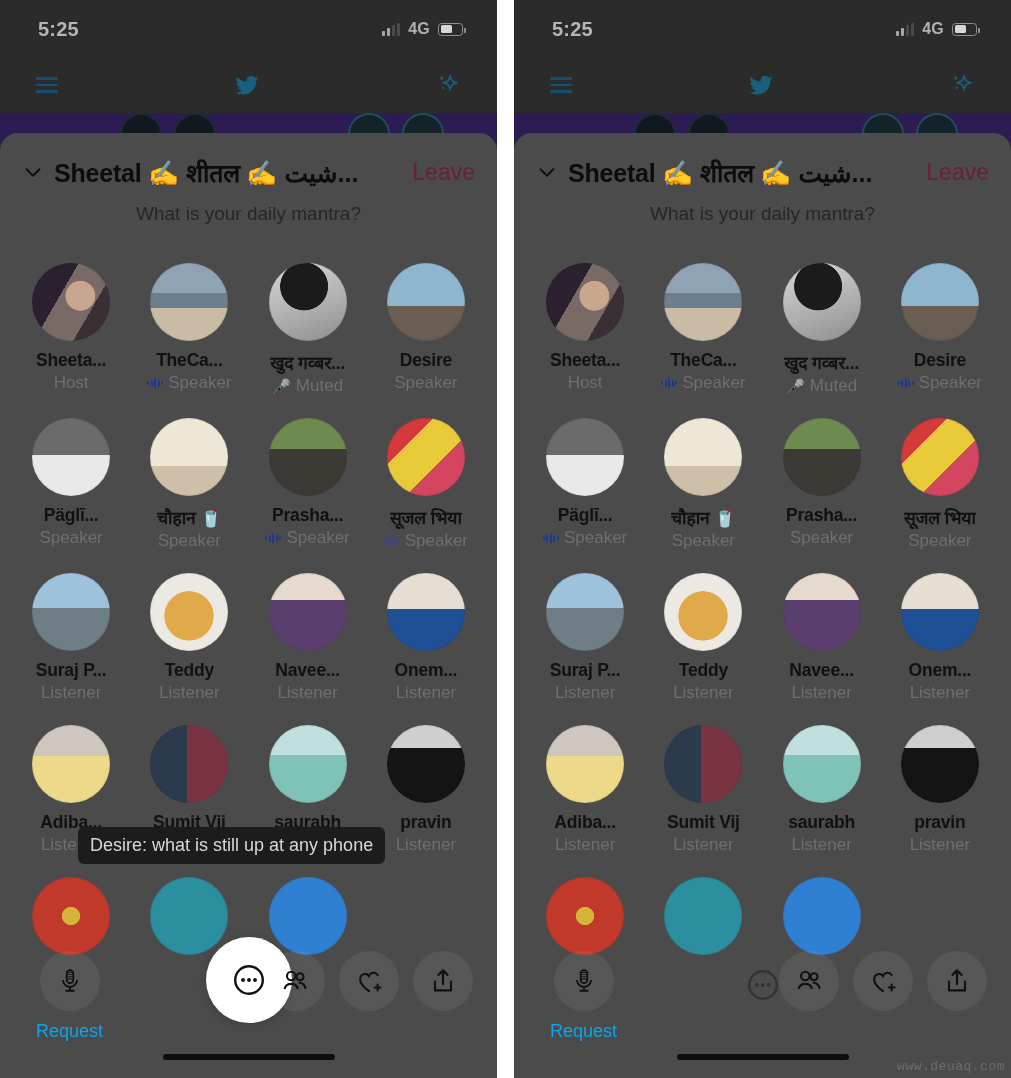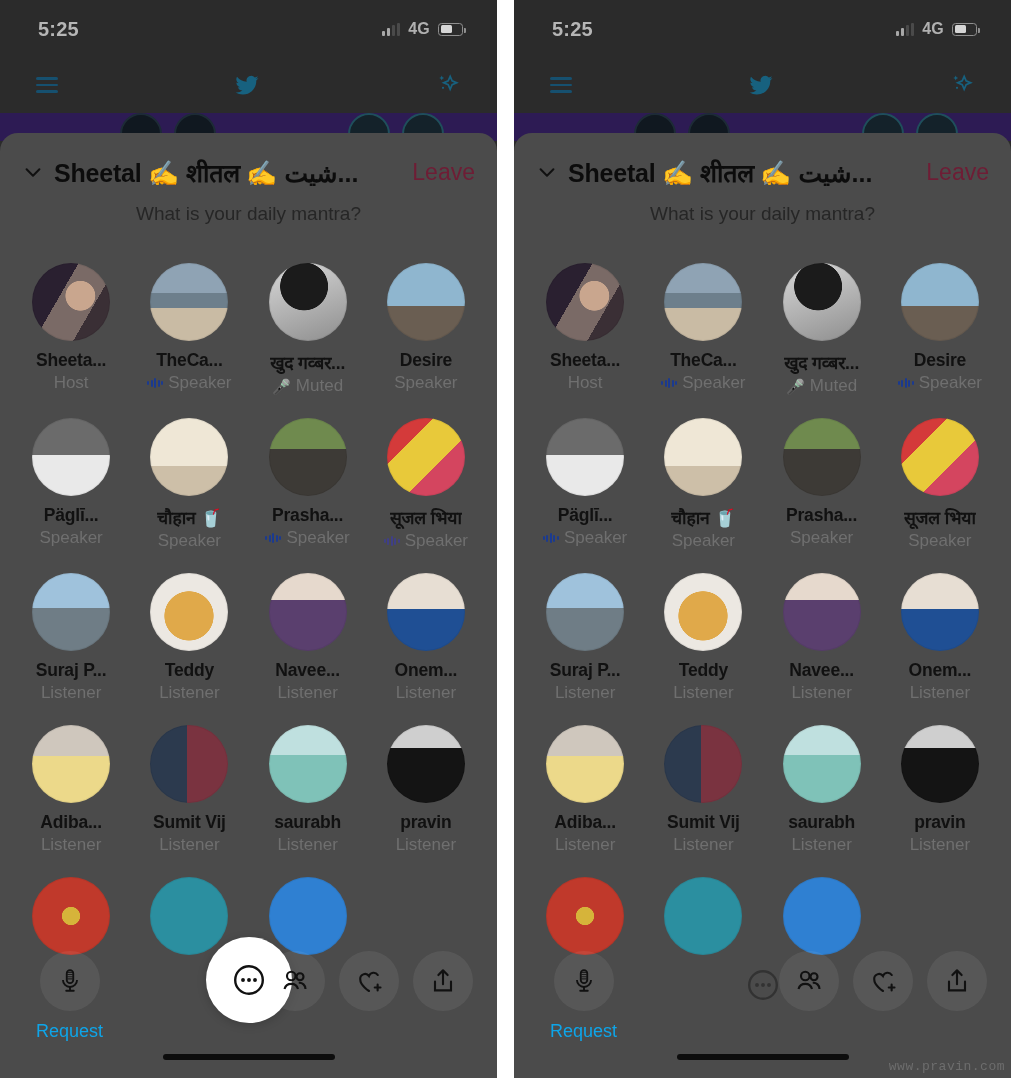--- a/index.html
+++ b/index.html
@@ -389,20 +389,21 @@
           </div>
           <div class="pcell">
             <div class="pav" style="background: linear-gradient(90deg, rgb(43, 143, 160) 0px, rgb(43, 143, 160) 100%), radial-gradient(circle at 34% 42%, rgb(228, 203, 180) 0px, rgb(228, 203, 180) 15%, transparent 16%), radial-gradient(circle at 66% 42%, rgb(31, 39, 51) 0px, rgb(31, 39, 51) 20%, transparent 21%);"></div>
           </div>
           <div class="pcell">
             <div class="pav" style="background: linear-gradient(rgb(47, 128, 210) 0px, rgb(47, 128, 210) 100%), radial-gradient(circle at 52% 44%, rgb(232, 196, 164) 0px, rgb(232, 196, 164) 30%, transparent 31%);"></div>
           </div>
         </div>
     </div>
 
+    <div class="caption left">Desire: what is still up at any phone</div>
 
     <div class="toolbar">
       <div class="req">
         <span class="circlebtn">
           <svg width="26" height="30" viewBox="0 0 24 24">
             <rect x="9" y="2" width="6" height="12" rx="3" fill="none" stroke="#111" stroke-width="1.7"></rect>
             <path d="M5.5 11a6.5 6.5 0 0 0 13 0" fill="none" stroke="#111" stroke-width="1.7"></path>
             <path d="M12 17.5V21M8.5 21h7" fill="none" stroke="#111" stroke-width="1.7" stroke-linecap="round"></path>
             <path d="M9.5 4h5M9.5 6h5M9.5 8h5M9.5 10h5" stroke="#111" stroke-width="1" opacity=".8"></path>
           </svg>
@@ -686,17 +687,17 @@
           <svg width="30" height="30" viewBox="0 0 24 24">
             <path d="M12 3.5v11M8.3 7.2 12 3.5l3.7 3.7" fill="none" stroke="#111" stroke-width="1.7" stroke-linecap="round" stroke-linejoin="round"></path>
             <path d="M5.6 12.5v7h12.8v-7" fill="none" stroke="#111" stroke-width="1.7" stroke-linecap="round"></path>
           </svg>
         </span>
       </div>
 
       <div class="homebar"></div>
     </div>
 
-    <div class="watermark">www.pravin.com</div>
+    <div class="watermark">www.deuaq.com</div>
   </div>
 
   <div class="divider"></div>
 </div>
 
 </body></html>

